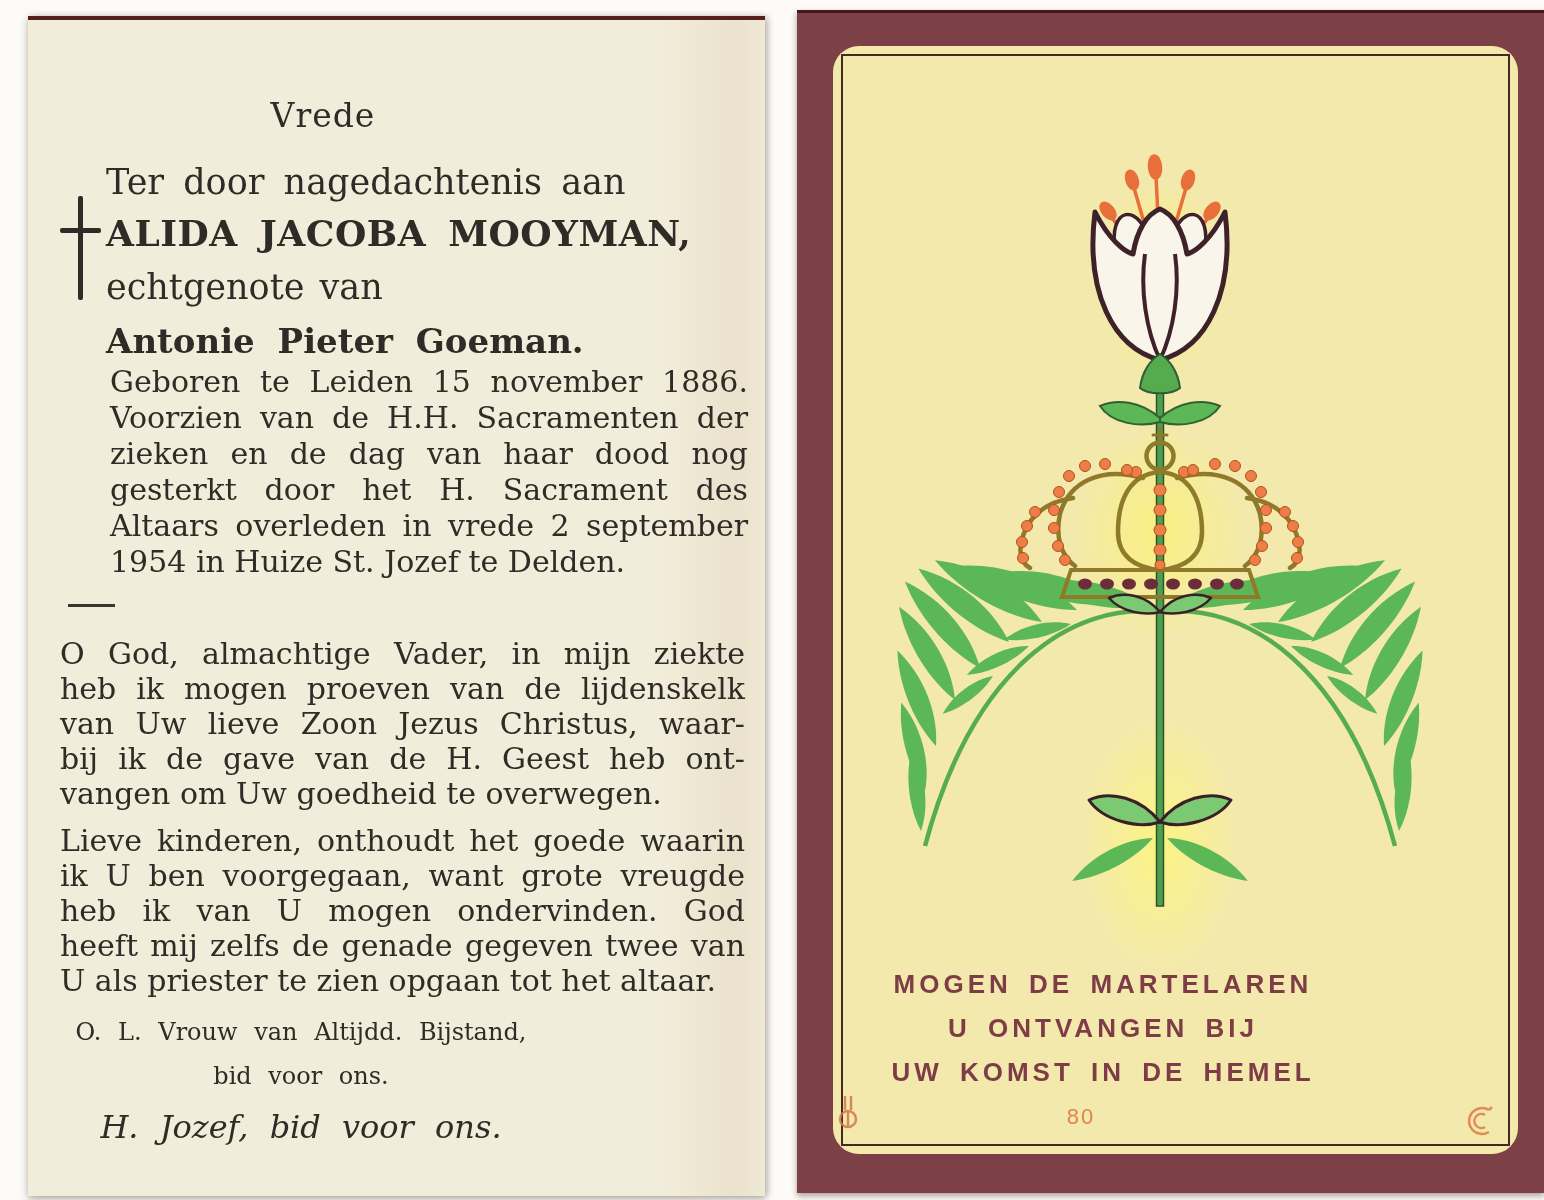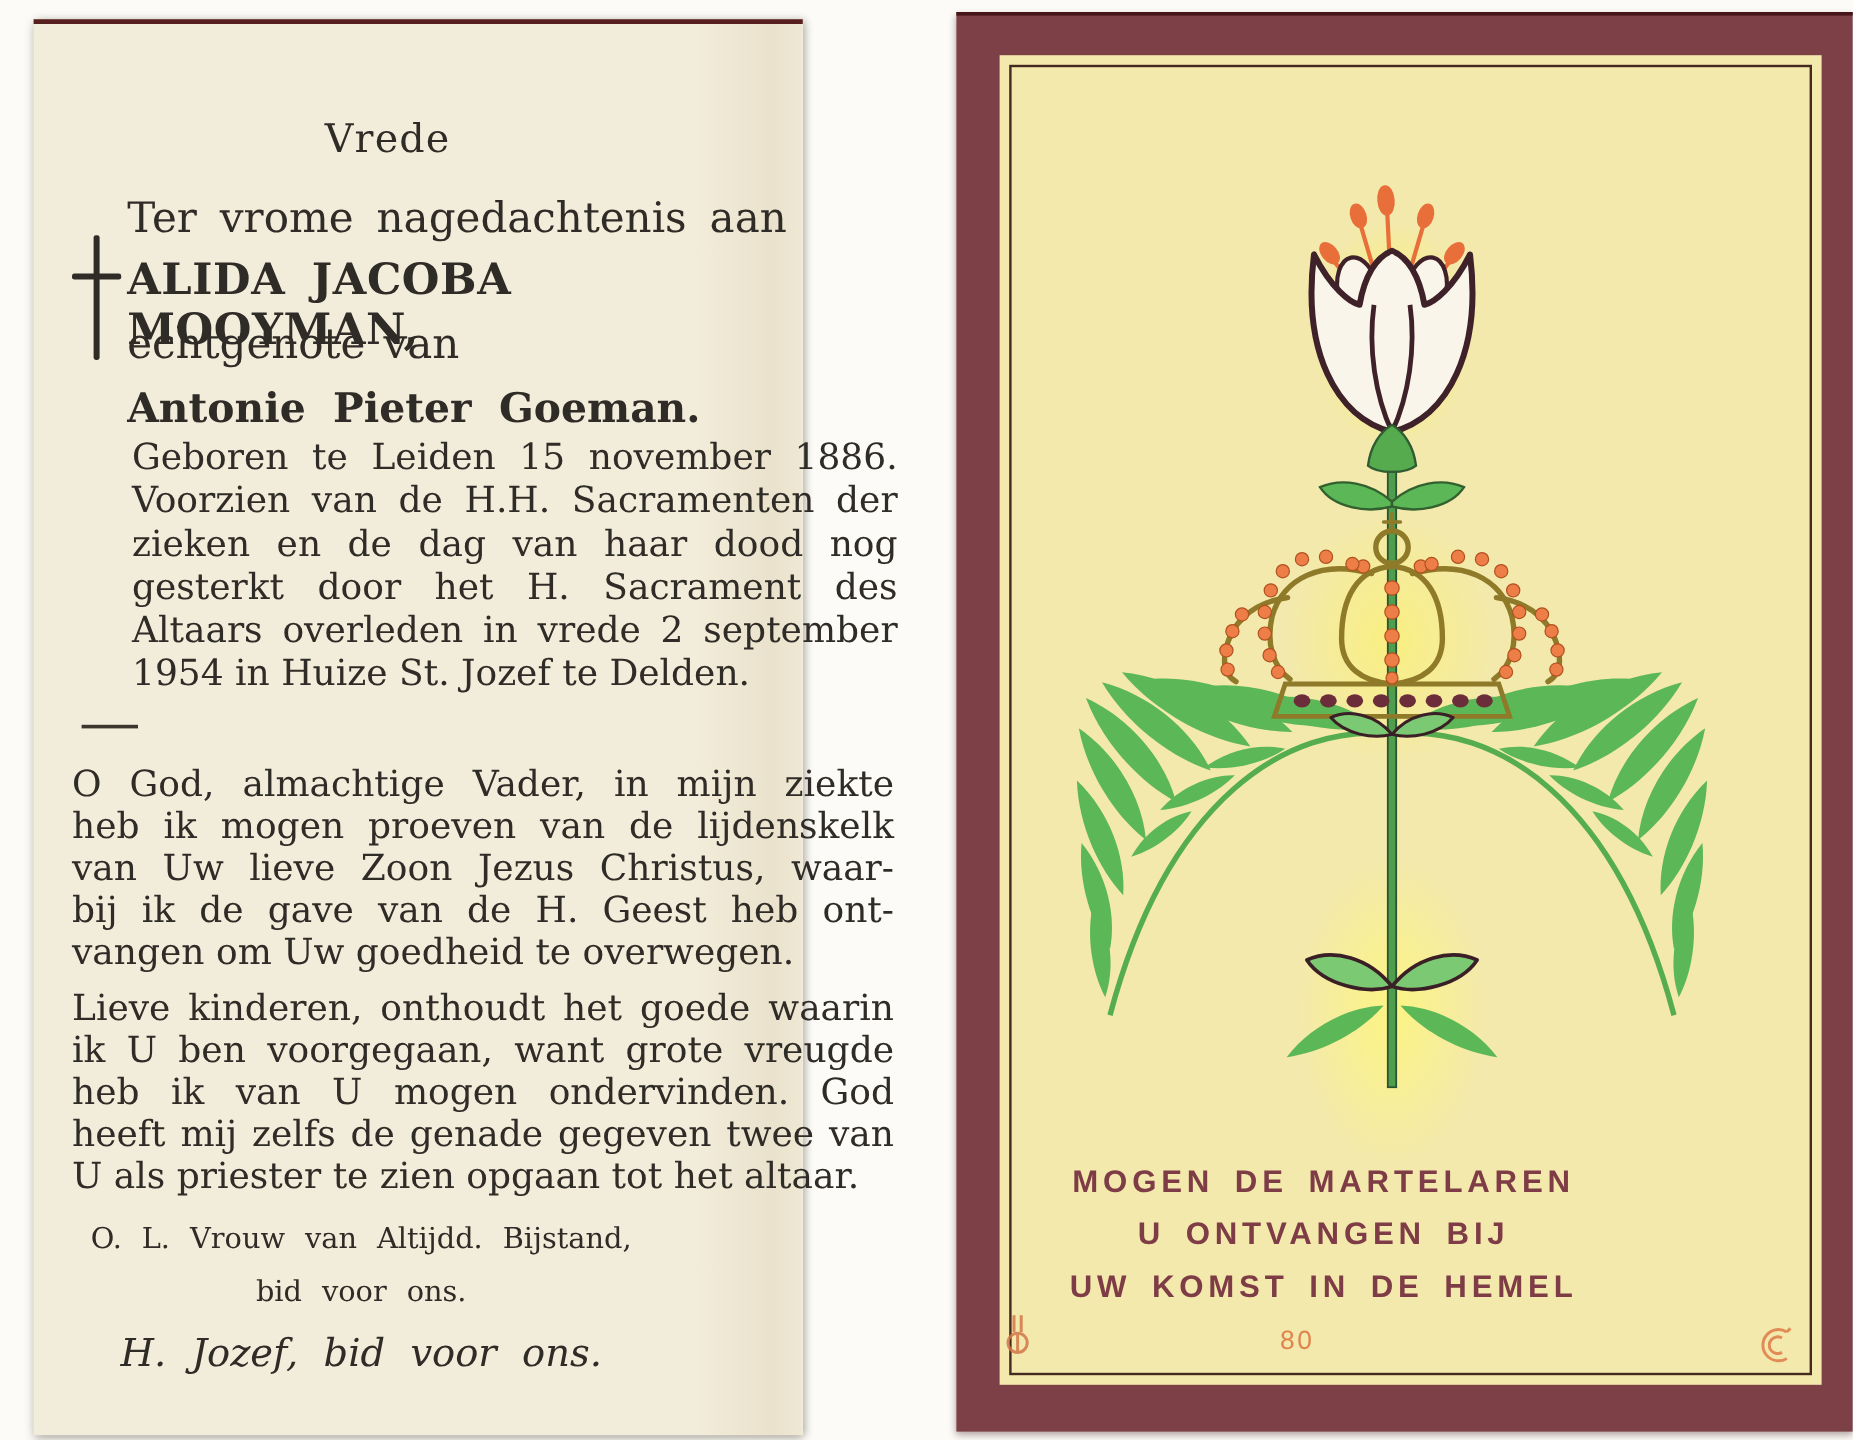--- a/index.html
+++ b/index.html
@@ -1,19 +1,19 @@
 <!DOCTYPE html>
 <html><head>
 <meta charset="utf-8">
 <style>
   html,body{margin:0;padding:0;}
   body{width:1544px;height:1200px;overflow:hidden;background:#fcfbf7;position:relative;
        font-family:"DejaVu Serif", serif;}
   
-  .left-card{position:absolute;left:28px;top:16px;width:641px;height:1176px;
+  .left-card{position:absolute;left:28px;top:16px;width:737px;height:1176px;
     background:linear-gradient(90deg,#f2ecda 86%,#eae2cc 96%,#efe8d4 100%);
     border-top:4px solid #57201f;box-shadow:0 3px 8px rgba(60,50,40,.35), 3px 0 6px rgba(60,50,40,.18);
     color:#2f2b26;}
   .lc-abs{position:absolute;}
   .vrede{left:0;top:76px;width:590px;text-align:center;font-size:33px;letter-spacing:1px;}
   .dedication{left:78px;top:142px;font-size:35px;word-spacing:8px;}
   .cross-v{left:50px;top:176px;width:5px;height:104px;background:#2f2b26;border-radius:2px;}
   .cross-h{left:32px;top:208px;width:41px;height:5px;background:#2f2b26;border-radius:2px;}
   .name{left:78px;top:192px;font-size:36px;font-weight:bold;word-spacing:9px;letter-spacing:.5px;}
   .relation{left:78px;top:247px;font-size:35px;word-spacing:4px;}
@@ -27,37 +27,37 @@
   .inv1{left:0;top:990px;width:546px;text-align:center;font-size:24px;word-spacing:9px;line-height:44px;}
   .inv2{left:0;top:1088px;width:546px;text-align:center;font-size:32px;word-spacing:11px;font-style:italic;}
   
   .right-card{position:absolute;left:797px;top:10px;width:747px;height:1180px;
     background:#7c4046;border-top:3px solid #47141a;box-shadow:0 3px 6px rgba(60,20,20,.4);}
   .rc-inner{position:absolute;left:36px;top:33px;width:685px;height:1108px;
     background:
       radial-gradient(ellipse 95px 135px at 47.7% 21%, rgba(253,245,98,.95), rgba(253,245,98,0) 70%),
       radial-gradient(ellipse 125px 150px at 47.7% 44%, rgba(251,241,118,.8), rgba(251,241,118,0) 70%),
       radial-gradient(ellipse 110px 180px at 47.7% 72%, rgba(253,245,127,.9), rgba(253,245,127,0) 72%),
-      #f3e9ac;}
+      #f3e9ac; border-radius: 26px;}
   .rc-frame{position:absolute;inset:8px;border:2px solid #45281f;pointer-events:none;}
   .rc-illustration{position:absolute;left:0;top:0;width:685px;height:1108px;}
   .motto{position:absolute;left:0;top:916px;width:540px;text-align:center;
     font-family:"Liberation Sans", sans-serif;font-weight:bold;font-size:26px;
     letter-spacing:4px;line-height:44px;color:#7e3d46;word-spacing:6px;}
   .plate-number{position:absolute;left:218px;top:1058px;width:60px;text-align:center;
     font-family:"Liberation Sans", sans-serif;font-size:22px;letter-spacing:2px;color:#e0834e;}
   .mark-left{position:absolute;left:2px;top:1046px;}
   .mark-right{position:absolute;left:628px;top:1056px;}
 </style>
 </head>
 <body>
 
 <div class="left-card">
   <div class="lc-abs vrede">Vrede</div>
-  <div class="lc-abs dedication">Ter vrome nagedachtenis aan</div>
+  <div class="lc-abs dedication">Ter door nagedachtenis aan</div>
 
   <div class="lc-abs cross-v"></div>
   <div class="lc-abs cross-h"></div>
 
   <div class="lc-abs name">ALIDA JACOBA MOOYMAN,</div>
   <div class="lc-abs relation">echtgenote van</div>
   <div class="lc-abs spouse">Antonie Pieter Goeman.</div>
 
   <div class="lc-abs bio">
     <div class="jline">Geboren te Leiden 15 november 1886.</div>

